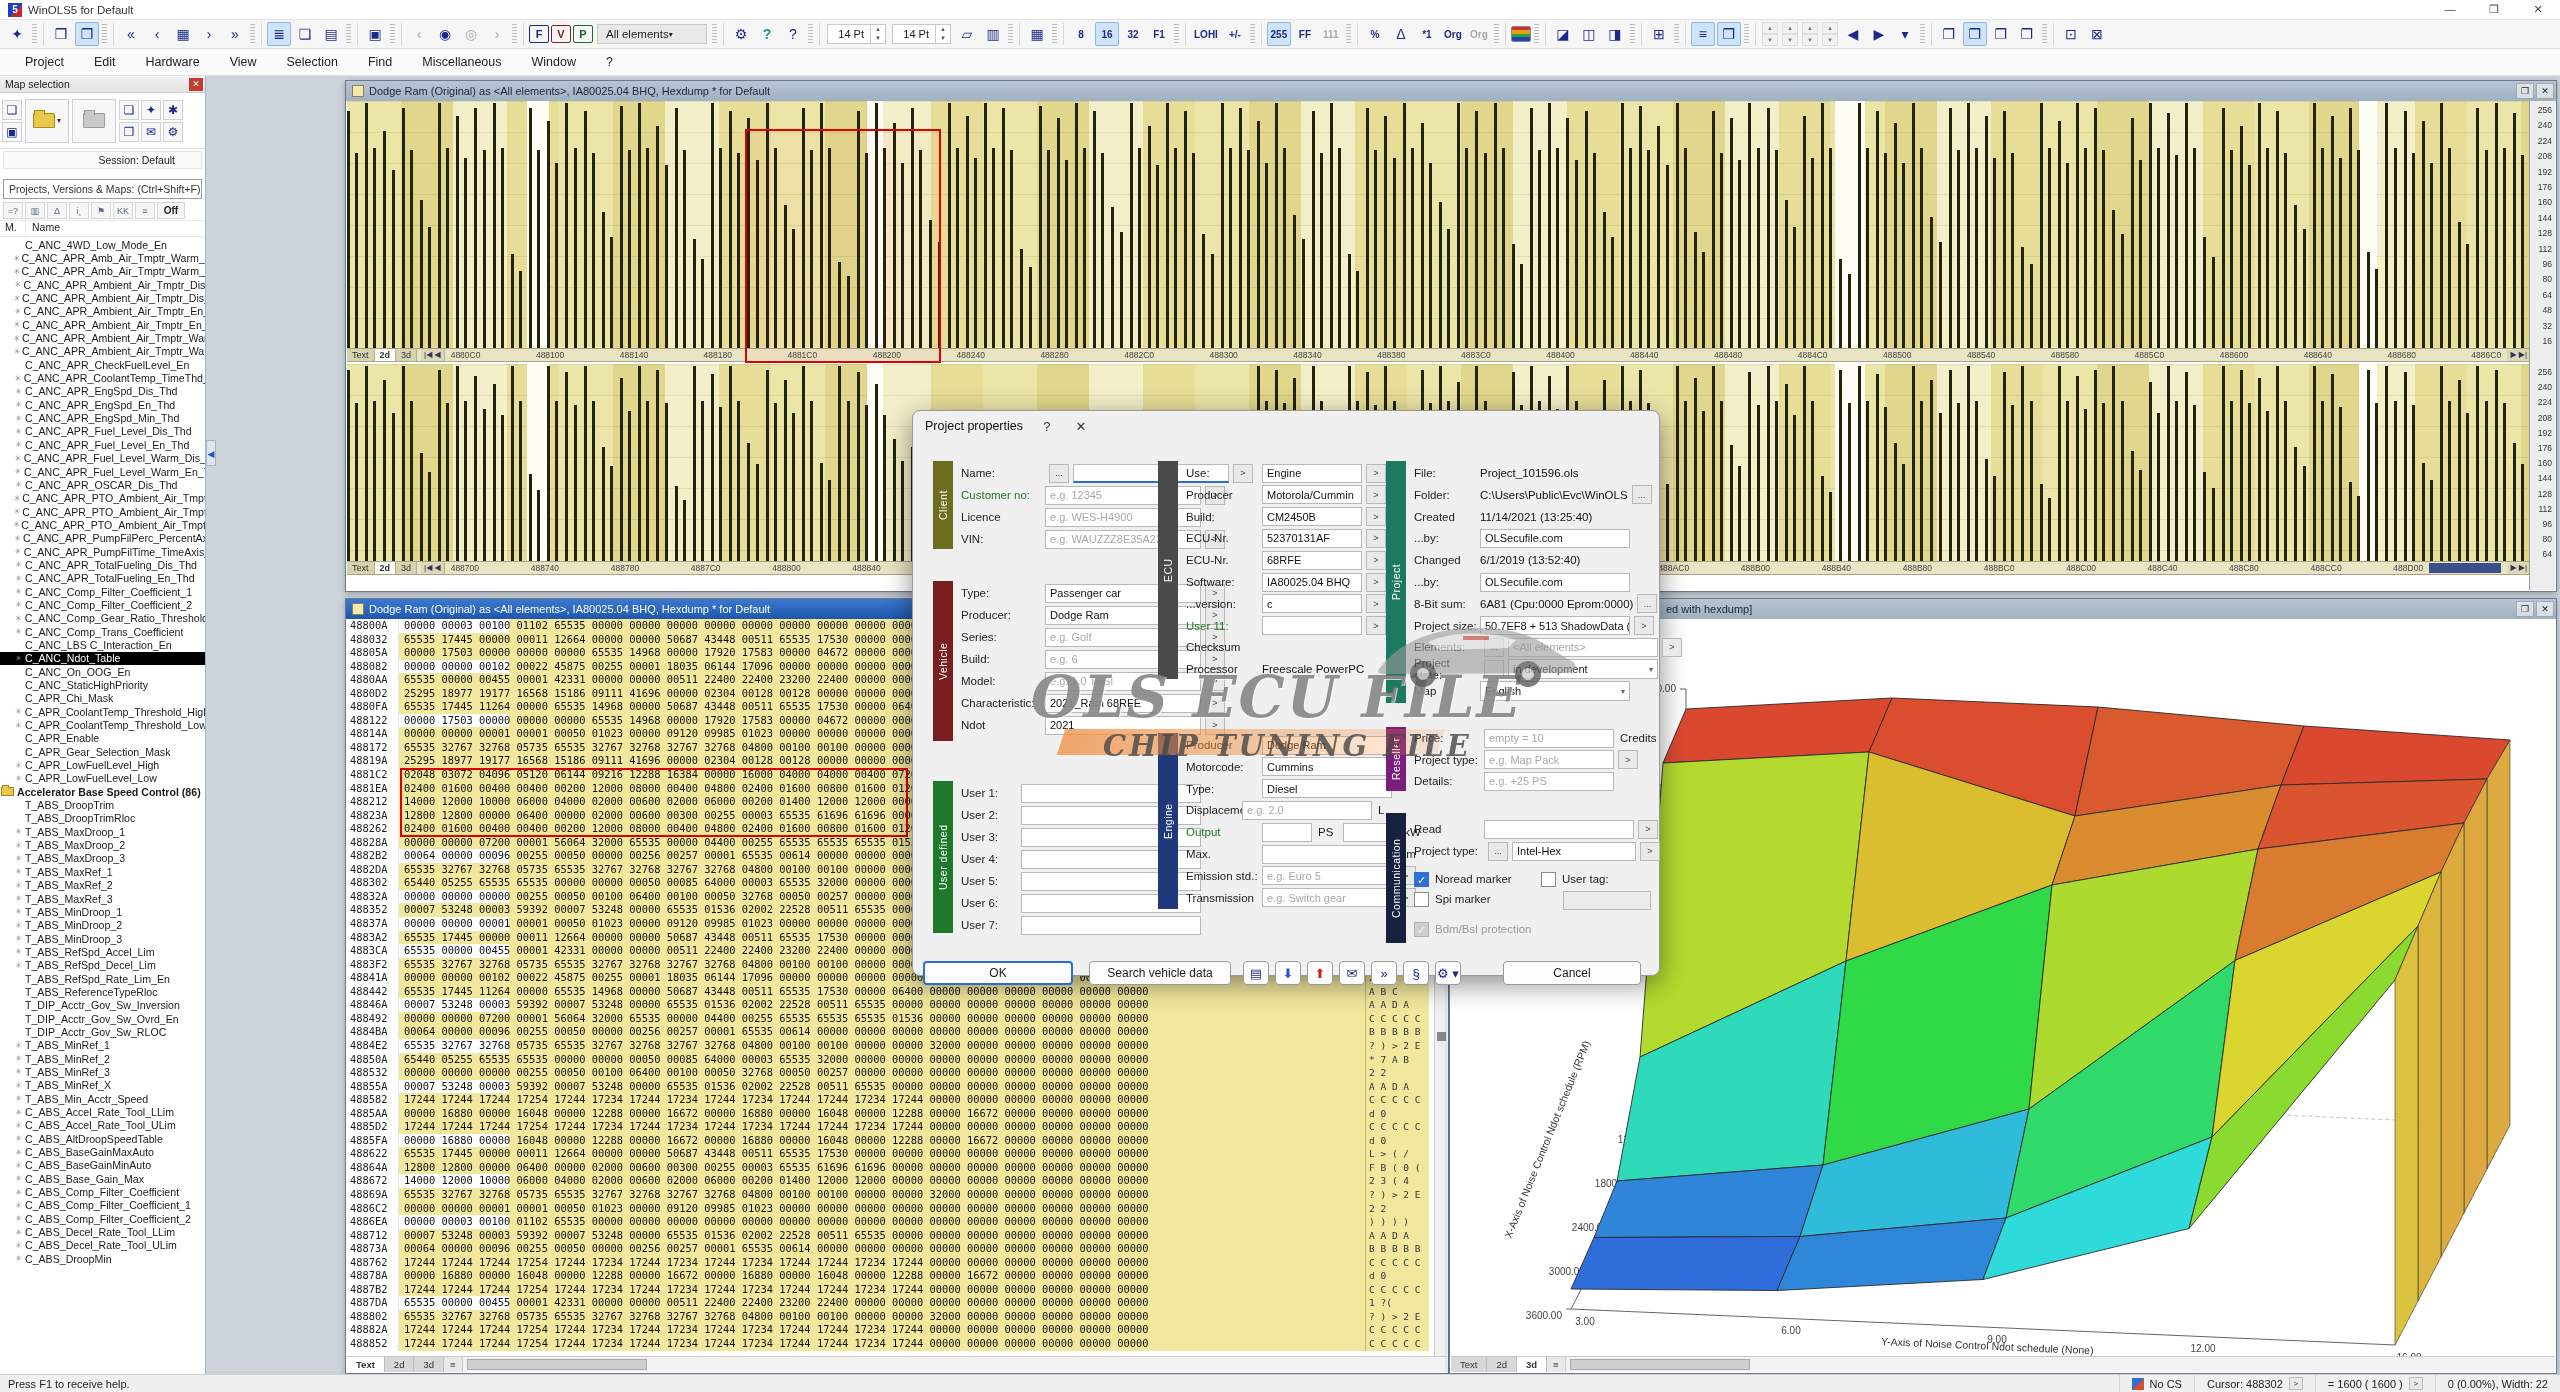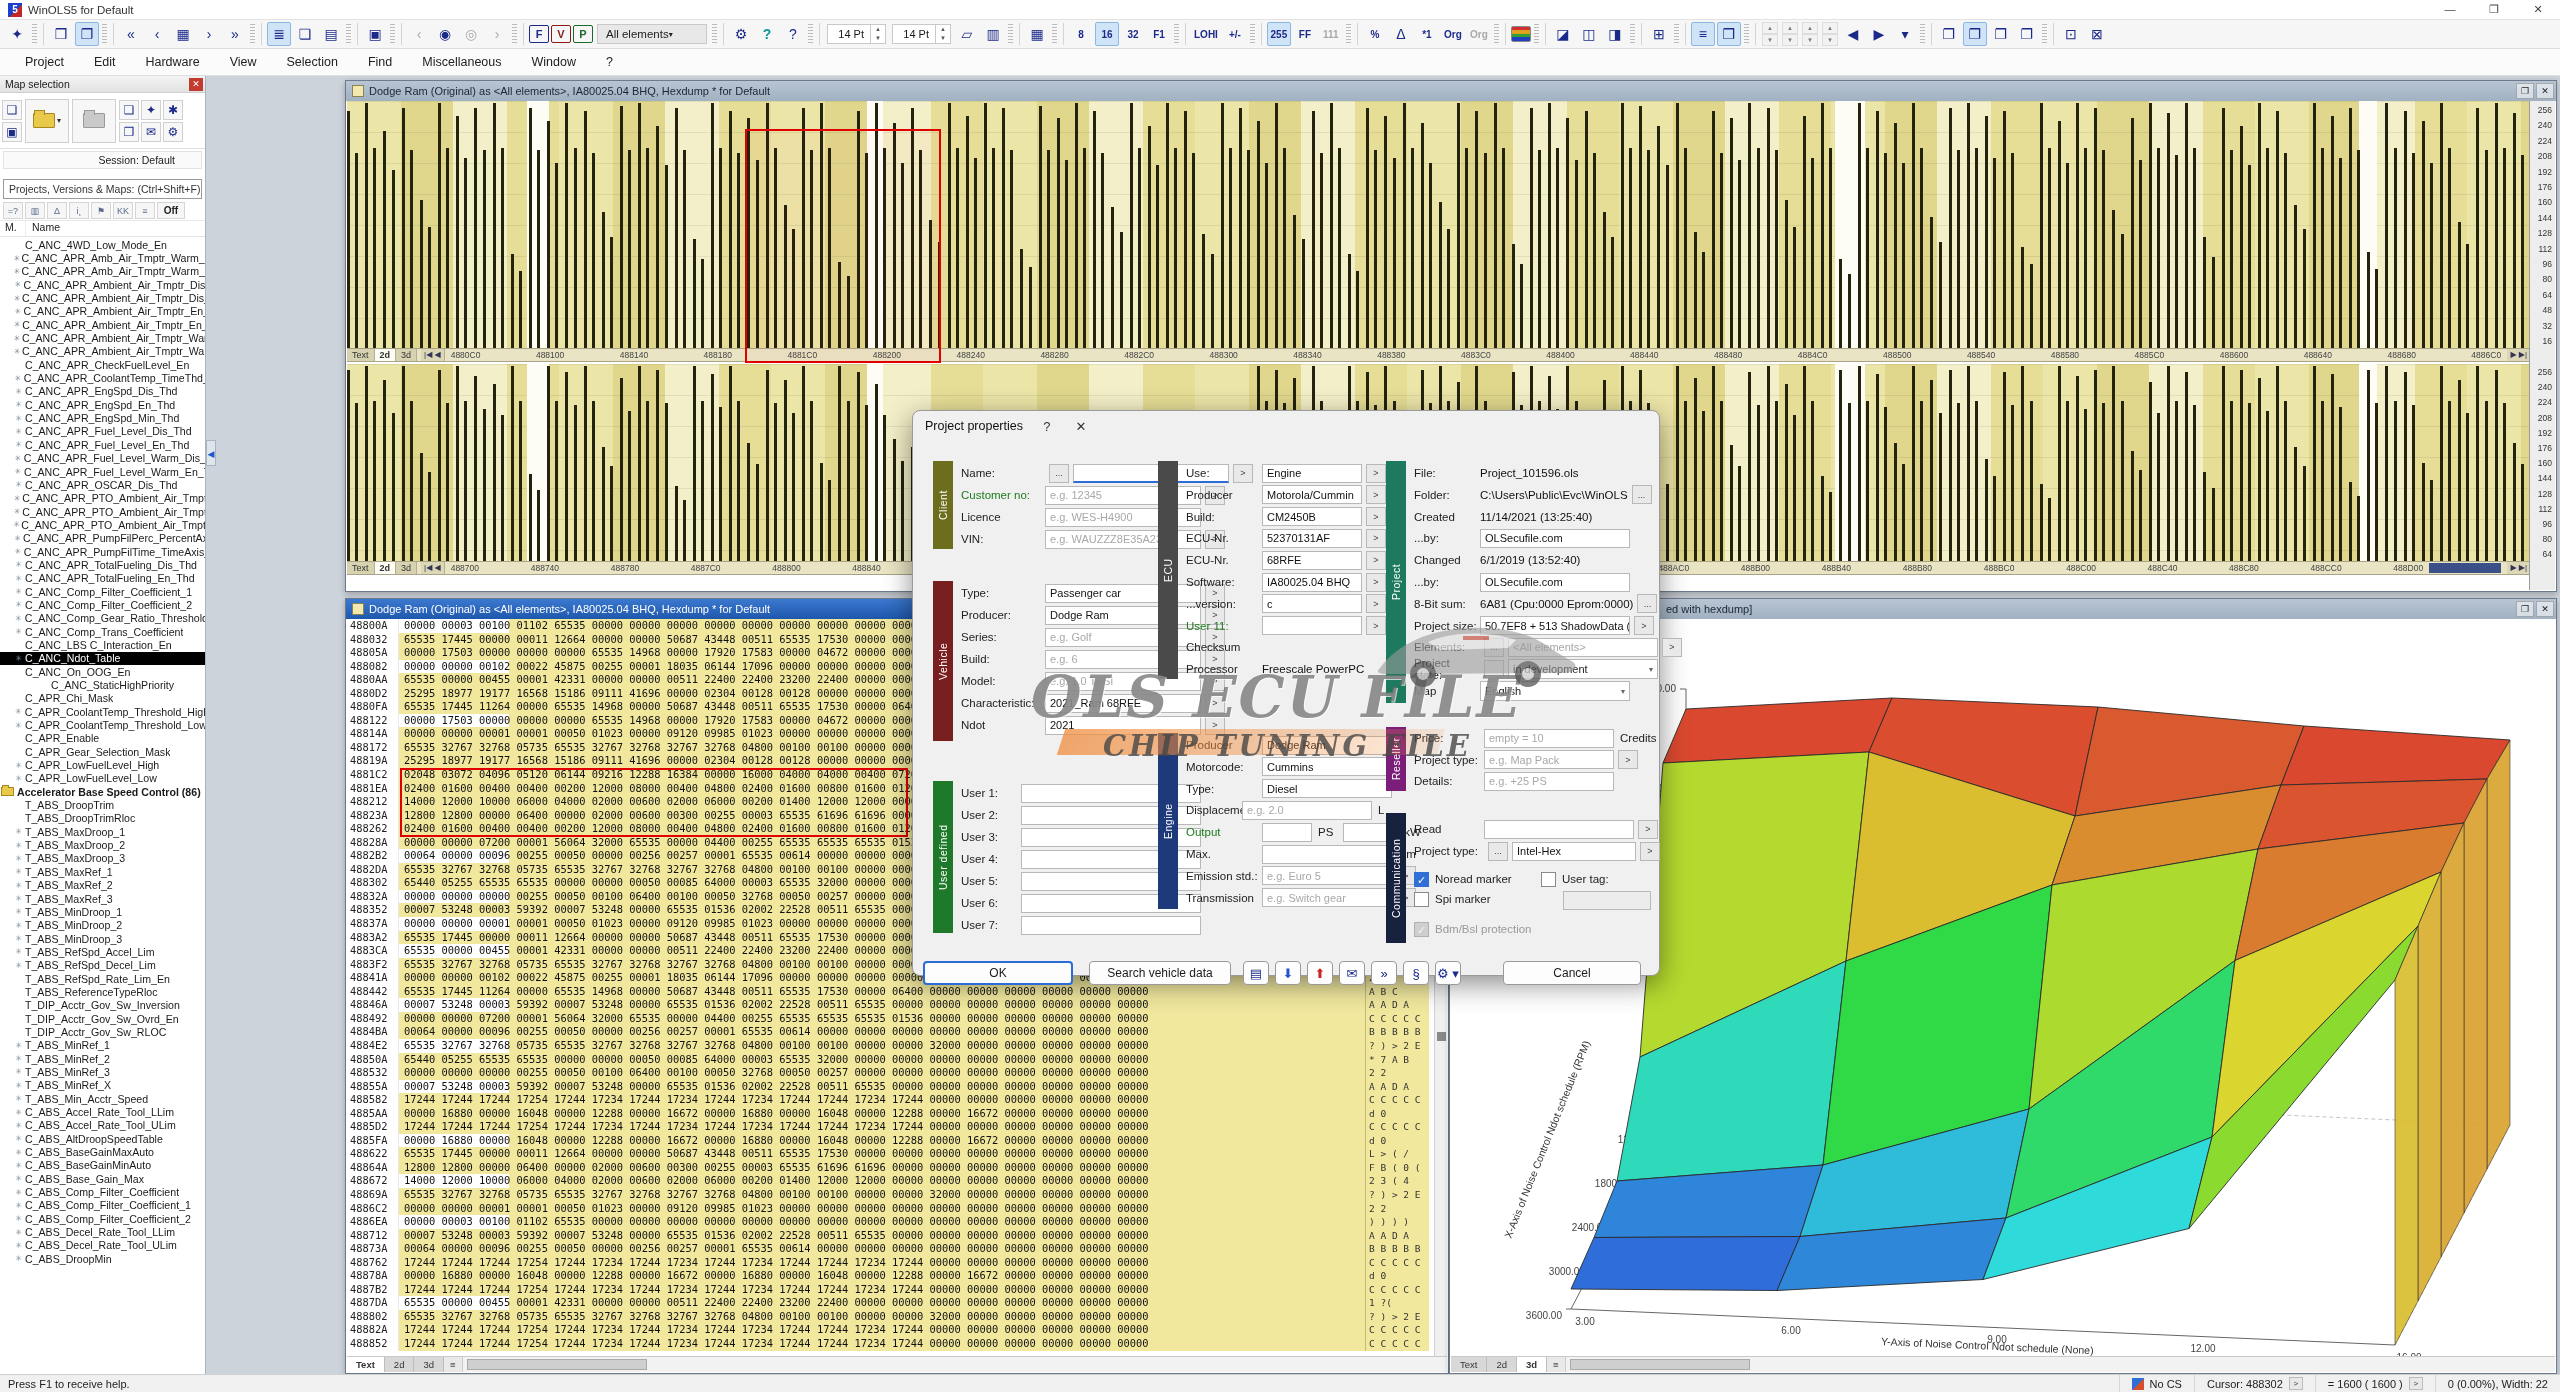--- a/index.html
+++ b/index.html
@@ -510,21 +510,21 @@
       <div class="trow sel">
         <span class="star">✳</span>
         <span style="overflow: hidden; text-overflow: clip;">C_ANC_Ndot_Table</span>
       </div>
       <div class="trow">
         <span class="star empty">✳</span>
         <span style="overflow: hidden; text-overflow: clip;">C_ANC_On_OOG_En</span>
       </div>
       <div class="trow">
         <span class="star empty">✳</span>
-        <span style="overflow: hidden; text-overflow: clip; margin-left: 26px;">C_ANC_StaticHighPriority</span>
+        <span style="overflow: hidden; text-overflow: clip;">C_ANC_StaticHighPriority</span>
       </div>
       <div class="trow">
         <span class="star empty">✳</span>
         <span style="overflow: hidden; text-overflow: clip;">C_APR_Chi_Mask</span>
       </div>
       <div class="trow">
         <span class="star">✳</span>
         <span style="overflow: hidden; text-overflow: clip;">C_APR_CoolantTemp_Threshold_High</span>
       </div>
       <div class="trow">

